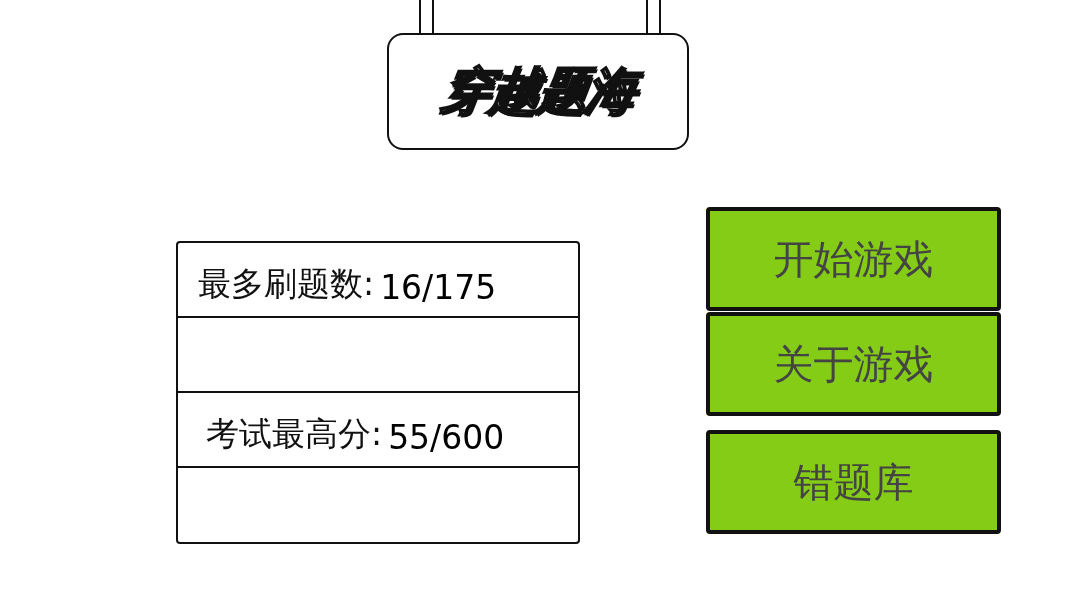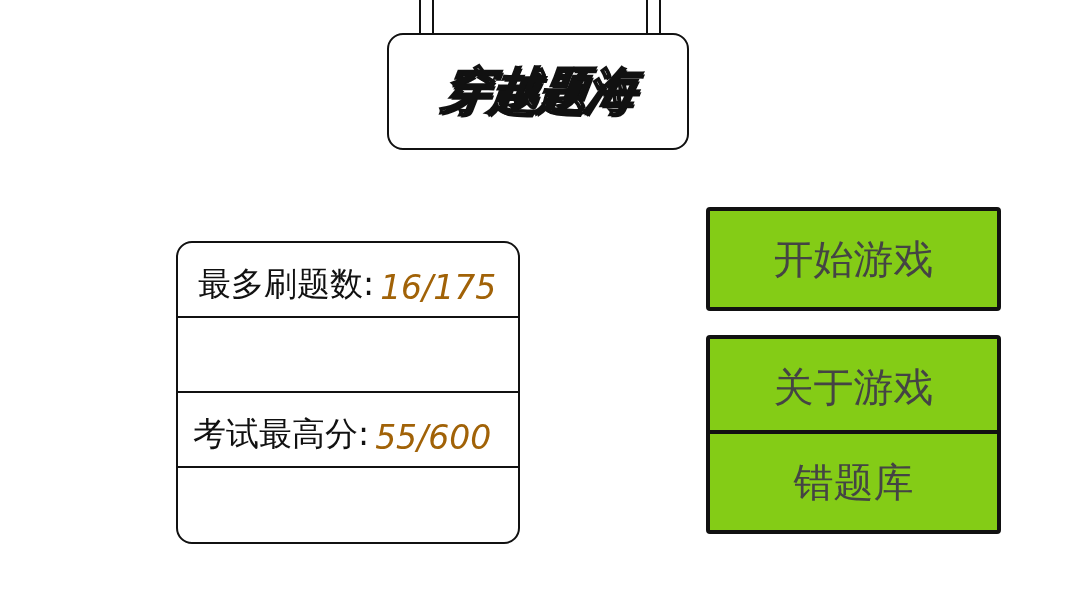--- a/index.html
+++ b/index.html
@@ -5,27 +5,27 @@
   html, body { margin:0; padding:0; }
   body { width:1080px; height:608px; background:#ffffff; position:relative; overflow:hidden;
          font-family:"DejaVu Sans", sans-serif; }
   .post { position:absolute; top:0; width:2px; background:#111; }
   .sign { position:absolute; left:387px; top:33px; width:302px; height:117px;
           border:2.5px solid #111; border-radius:16px; background:#fff; box-sizing:border-box;
           display:flex; align-items:center; justify-content:center; }
   .sign-title { font-size:50px; font-weight:bold; font-style:italic; color:#fff;
                 -webkit-text-stroke:2px #111; letter-spacing:-2px; transform:skewX(-8deg);
                 text-shadow: 2px 2px 0 #111; }
-  .stats { position:absolute; left:176px; top:241px; width:344px; height:303px;
-           border:2px solid #111; border-radius:16px; box-sizing:border-box; overflow:hidden; }
+  .stats { position:absolute; left:176px; top:241px; width:404px; height:303px;
+           border:2px solid #111; border-radius:4px; box-sizing:border-box; overflow:hidden; }
   .stat-row { height:75px; border-bottom:2px solid #111; box-sizing:border-box;
               display:flex; align-items:flex-end; padding-bottom:9px; }
   .stat-row:last-child { border-bottom:none; }
   .stat-label { font-size:33px; color:#111; }
-  .stat-value { font-size:33px; color:#a16207; margin-left:6px;font-style:italic; }
+  .stat-value { font-size:33px; color:#000000; margin-left:6px; }
   .btn { position:absolute; left:706px; width:295px; height:104px; box-sizing:border-box;
          border:4px solid #111; border-radius:4px; background:#84cc16;
          display:flex; align-items:center; justify-content:center;
          font-size:40px; color:#444; cursor:pointer; }
 </style>
 </head>
 <body>
 
 <div class="post" style="left:419px;height:34px;"></div>
 <div class="post" style="left:432px;height:34px;"></div>
@@ -38,25 +38,25 @@
 
 <div class="stats">
   <div class="stat-row" style="padding-left:20px;">
     <span class="stat-label">最多刷题数:</span>
     <span class="stat-value">16/175</span>
   </div>
   <div class="stat-row">
     <span class="stat-label"></span>
     <span class="stat-value"></span>
   </div>
-  <div class="stat-row" style="padding-left:15px;">
+  <div class="stat-row" style="padding-left:28px;">
     <span class="stat-label">考试最高分:</span>
     <span class="stat-value">55/600</span>
   </div>
   <div class="stat-row">
     <span class="stat-label"></span>
     <span class="stat-value"></span>
   </div>
 </div>
 
 <div class="btn" style="top:207px;">开始游戏</div>
-<div class="btn" style="top:335px;">关于游戏</div>
+<div class="btn" style="top:312px;">关于游戏</div>
 <div class="btn" style="top:430px;">错题库</div>
 
 </body></html>

